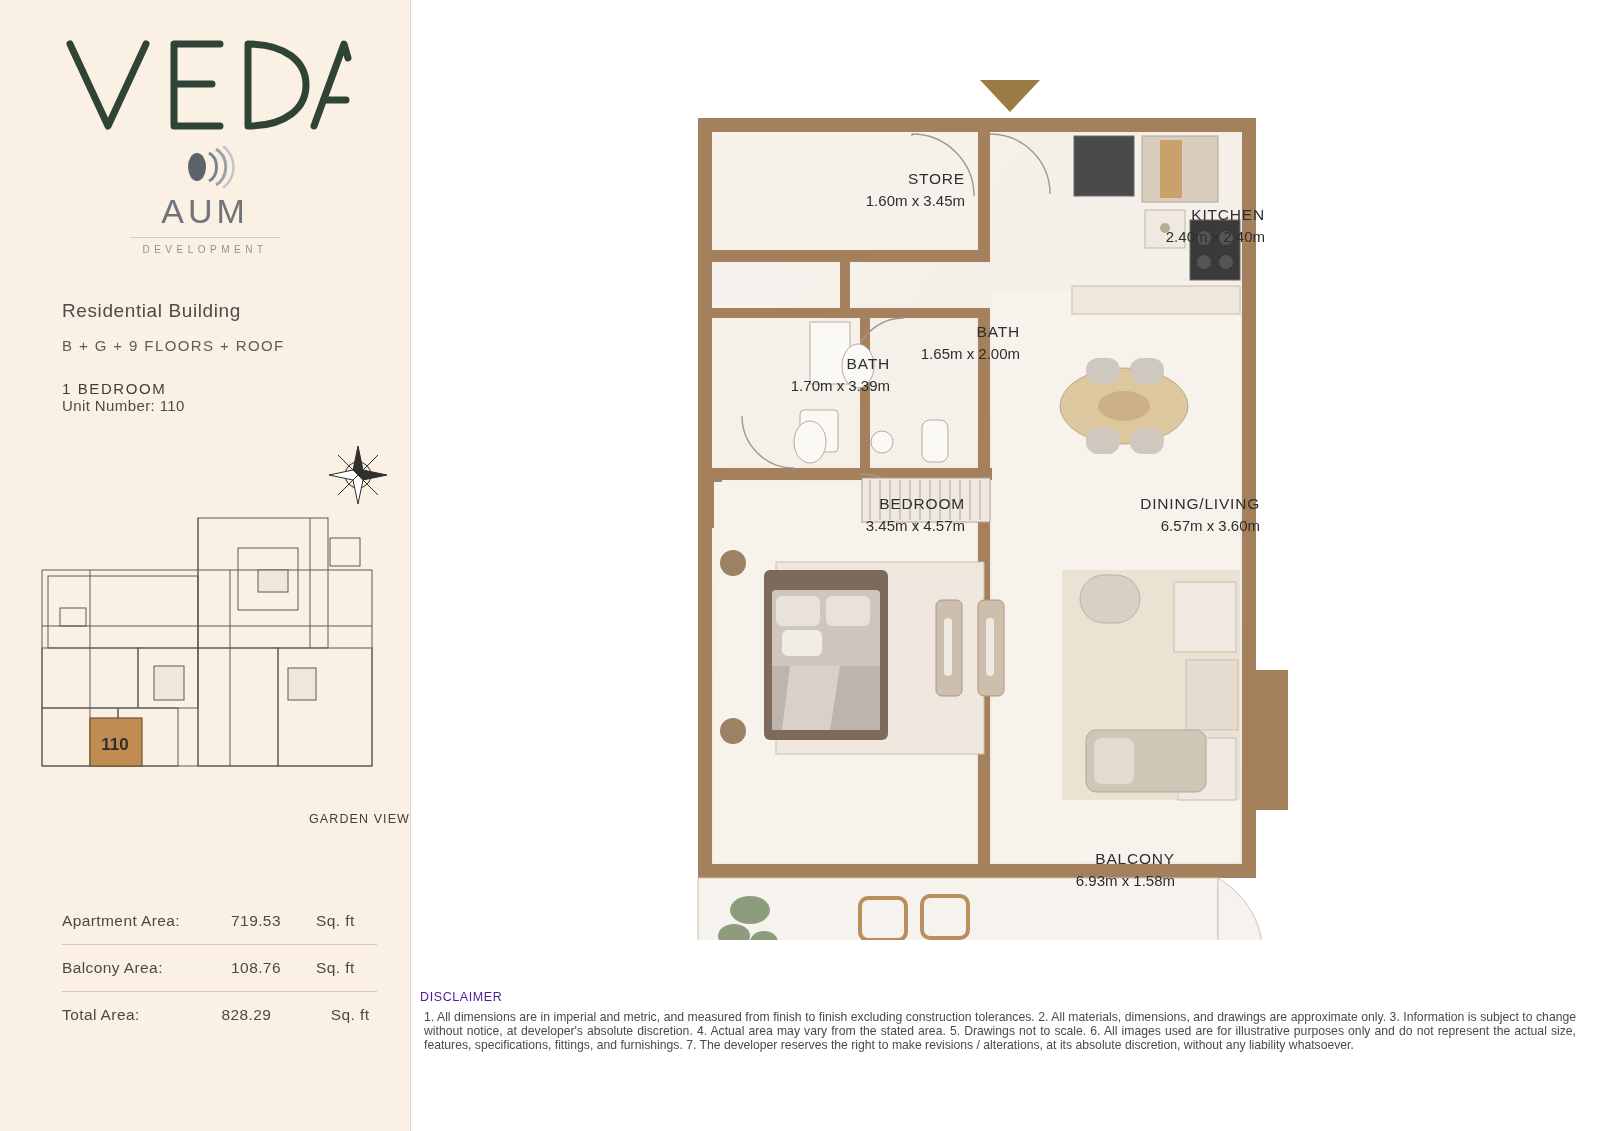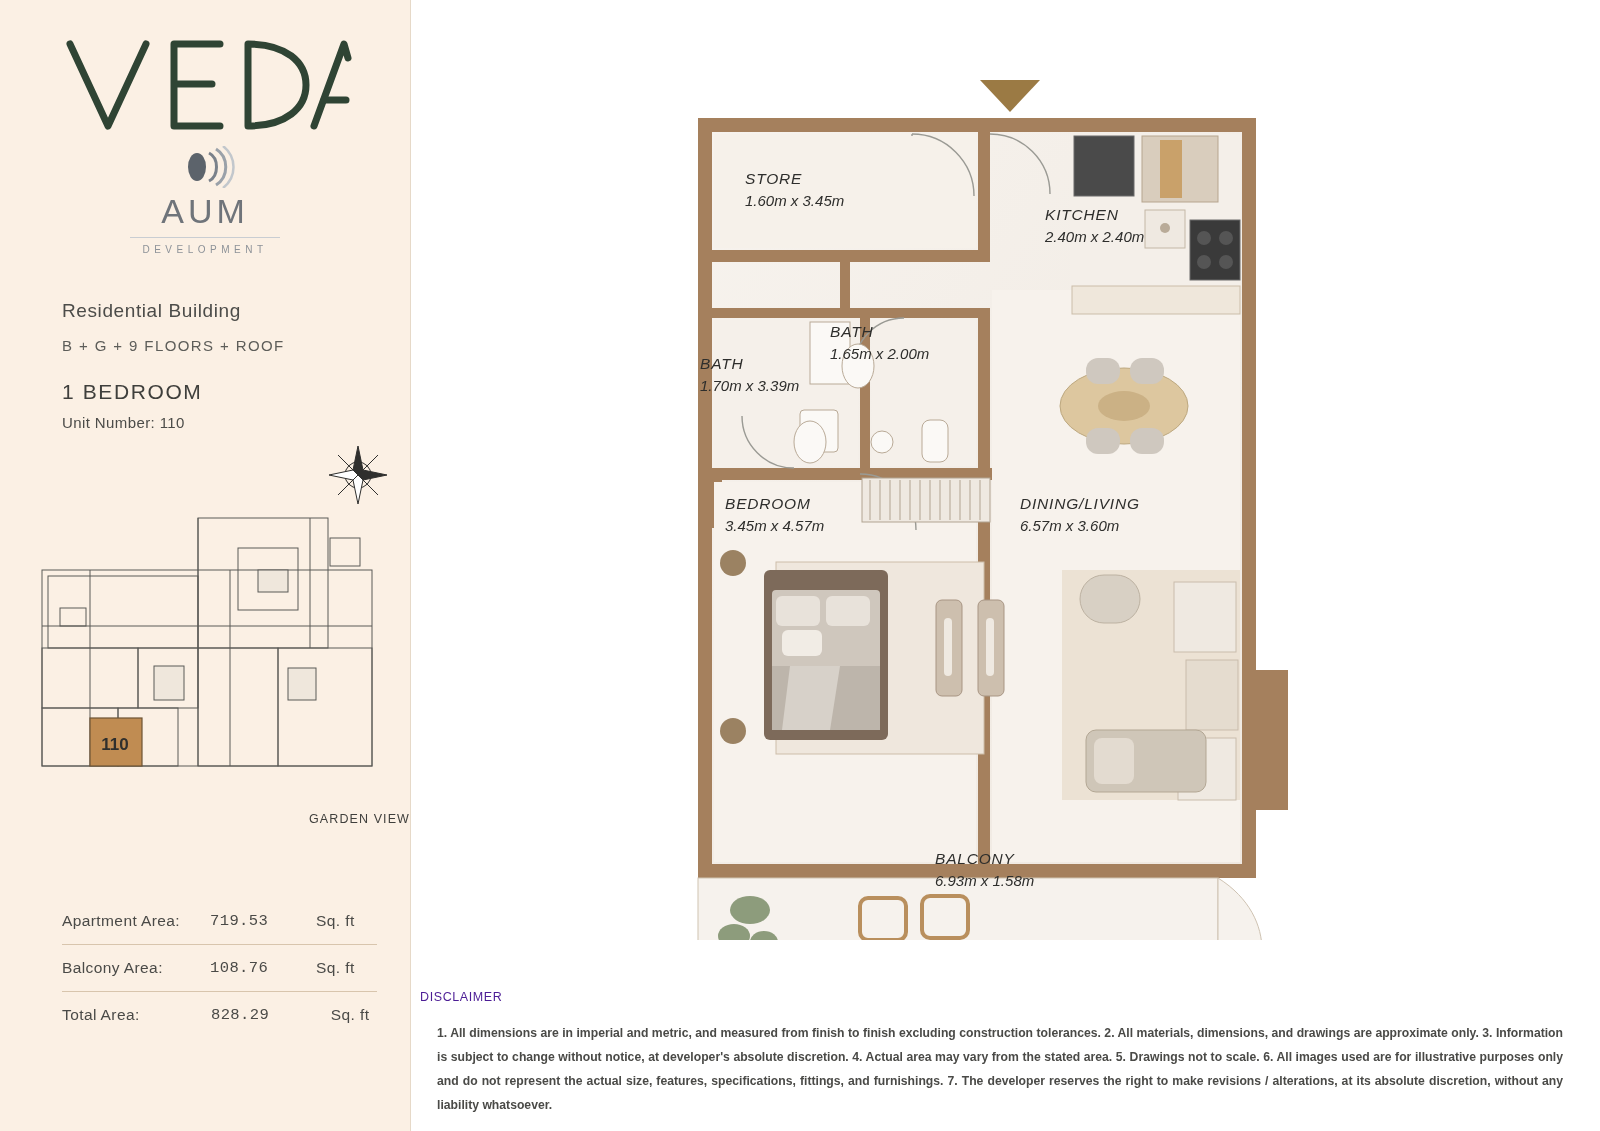--- a/index.html
+++ b/index.html
@@ -13,49 +13,49 @@
 
   .aum-wrap{position:absolute;left:110px;top:146px;width:190px;text-align:center;}
   .aum-mark{width:60px;height:42px;margin:0 auto 6px;}
   .aum-name{font-family:"Liberation Sans",sans-serif;font-size:34px;letter-spacing:4px;color:#6f747a;font-weight:400;line-height:1;}
   .aum-sub{font-size:10px;letter-spacing:4.5px;color:#8d9298;margin-top:6px;}
   .aum-rule{width:150px;height:1px;background:#c9cdd2;margin:9px auto 0;}
 
   .meta{position:absolute;left:62px;top:300px;width:320px;}
   .meta .line1{font-size:19px;color:#4c4c49;letter-spacing:.6px;margin-bottom:15px;}
   .meta .line2{font-size:15px;color:#5d5d59;letter-spacing:1.4px;margin-bottom:26px;}
-  .meta .line3{font-size:21px;color:#3f3f3c;letter-spacing:1.6px;margin-bottom:10px;}
+  .meta .line3{font-size:15px;color:#3f3f3c;letter-spacing:1.6px;}
   .meta .line4{font-size:15px;color:#4c4c49;letter-spacing:.4px;}
 
   .compass{position:absolute;left:325px;top:442px;width:66px;height:66px;}
 
   .keyplan{position:absolute;left:30px;top:508px;width:355px;height:300px;}
   .keyplan svg{display:block;}
   .unit-tag{position:absolute;left:92px;top:731px;width:46px;height:28px;display:flex;align-items:center;justify-content:center;font-size:17px;font-weight:700;color:#2f2f2d;}
   .gardenview{position:absolute;left:230px;top:812px;width:180px;text-align:right;font-size:12.5px;letter-spacing:1.1px;color:#3f3f3c;}
 
   .areas{position:absolute;left:62px;top:898px;width:315px;}
   .area-row{display:flex;align-items:center;height:46px;border-bottom:1px solid #d8c5ad;font-size:15.5px;color:#4a4a47;letter-spacing:.4px;}
   .area-row:last-child{border-bottom:none;gap:35px;}
   .area-label{width:148px;}
-  .area-val{width:92px;text-align:left;padding-right:14px;font-family:Liberation Mono, monospace;}
+  .area-val{width:92px;text-align:center;padding-right:14px;}
   .area-unit{width:60px;}
 
   
   .plan{position:absolute;left:690px;top:70px;width:600px;height:870px;}
   .plan svg{display:block;}
 
-  .lbl{position:absolute;text-align:left;color:#2e2e2c;font-style:italic;}
+  .lbl{position:absolute;text-align:right;color:#2e2e2c;}
   .lbl .nm{font-size:15.5px;letter-spacing:.8px;font-weight:400;}
   .lbl .dm{font-size:15px;margin-top:4px;}
 
   
   .disc{position:absolute;left:420px;top:990px;width:1160px;}
   .disc h4{margin:0 0 6px 0;font-size:12.5px;font-weight:400;letter-spacing:.6px;color:#4c1d95;}
-  .disc p{margin:17px;font-size:12.2px;line-height:24px;color:#4a4a47;text-align:justify;font-weight:bold;}
+  .disc p{margin:4px;font-size:12.2px;line-height:14px;color:#4a4a47;text-align:justify;}
 </style>
 </head>
 <body>
 
 <div class="page">
 
   <div class="sidebar">
 
     <div class="logo-veda">
       <svg width="290" height="115" viewBox="0 0 290 115">

